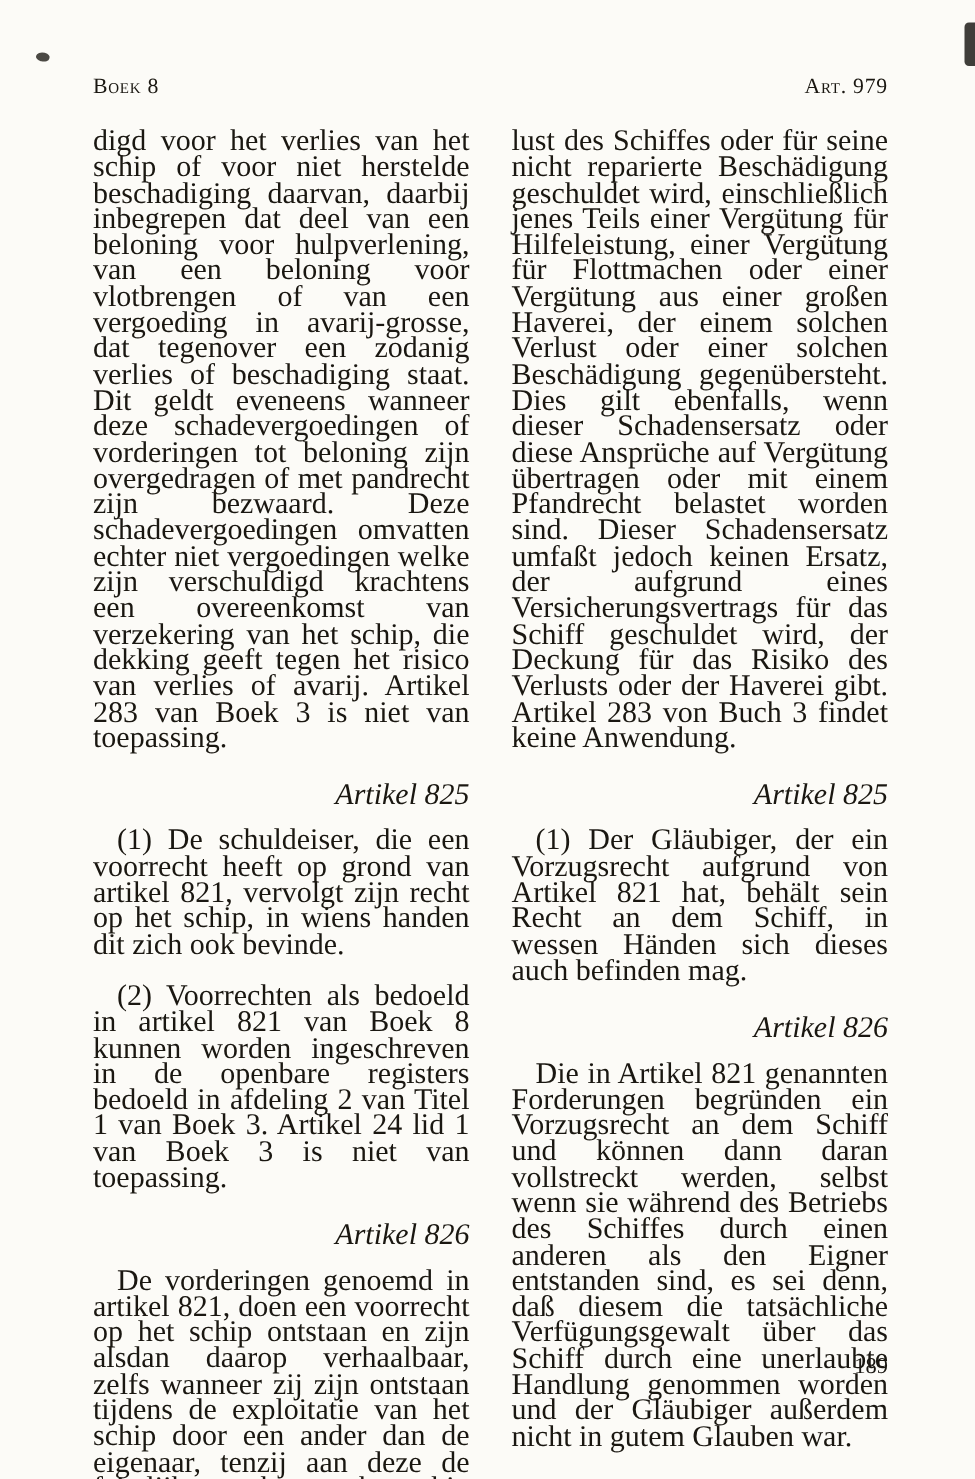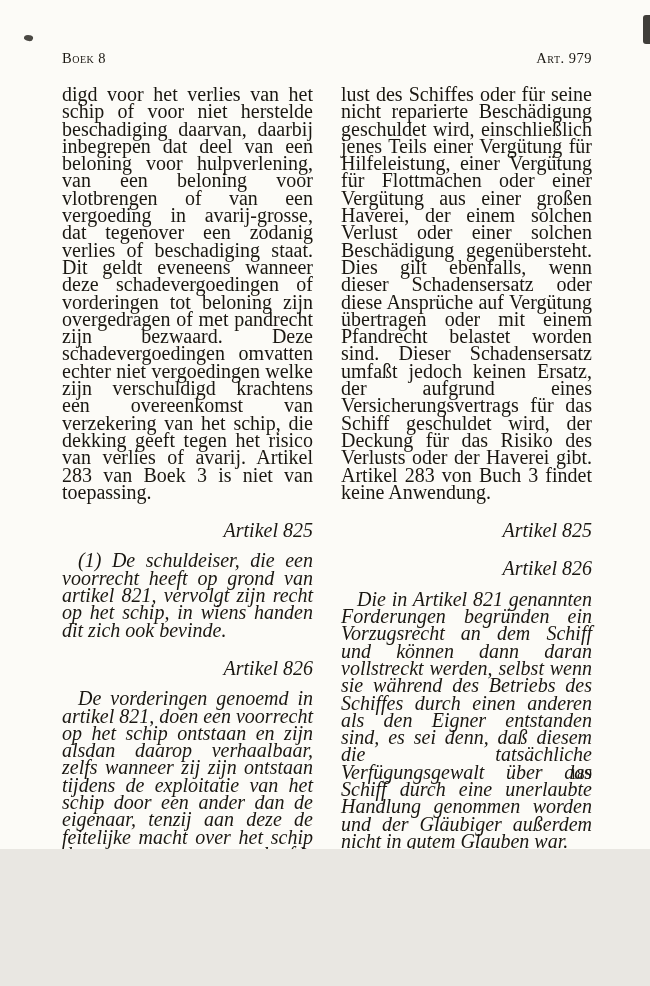--- a/index.html
+++ b/index.html
@@ -8,21 +8,21 @@
     background: #e9e7e2;
   }
   body {
     width: 650px;
     height: 986px;
     font-family: "Liberation Serif", serif;
   }
   .page {
     position: relative;
     width: 650px;
-    height: 849px;
+    height: 986px;
     background: #fcfbf7;
     color: #1a1711;
     overflow: hidden;
     box-sizing: border-box;
   }
   .page-inner {
     padding: 50px 58px 0 62px;
   }
   .running-head {
     display: flex;
@@ -48,21 +48,20 @@
     -webkit-hyphens: auto;
   }
   .column p {
     margin: 0 0 17px 0;
   }
   p.continuation {
     text-indent: 0;
   }
   p.indented {
     text-indent: 16px;
-    font-style: italic;
   }
   p.article-heading {
     font-style: italic;
     text-align: right;
     text-indent: 0;
     margin: 21px 0 13px 0;
   }
   .page-number {
     position: absolute;
     right: 58px;
@@ -106,27 +105,29 @@
       <span>Boek 8</span>
       <span>Art. 979</span>
     </div>
 
     <div class="columns">
 
       <div class="column" lang="nl">
         <p class="continuation">digd voor het verlies van het schip of voor niet herstelde beschadiging daarvan, daarbij inbegrepen dat deel van een beloning voor hulpverlening, van een beloning voor vlotbrengen of van een vergoeding in avarij-grosse, dat tegenover een zodanig verlies of beschadiging staat. Dit geldt eveneens wanneer deze schadevergoedingen of vorderingen tot beloning zijn overgedragen of met pandrecht zijn bezwaard. Deze schadevergoedingen omvatten echter niet vergoedingen welke zijn verschuldigd krachtens een overeenkomst van verzekering van het schip, die dekking geeft tegen het risico van verlies of avarij. Artikel 283 van Boek 3 is niet van toepassing.</p>
         <p class="article-heading">Artikel 825</p>
         <p class="indented">(1) De schuldeiser, die een voorrecht heeft op grond van artikel 821, vervolgt zijn recht op het schip, in wiens handen dit zich ook bevinde.</p>
+        <p class="indented">(2) Voorrechten als bedoeld in artikel 821 van Boek 8 kunnen worden ingeschreven in de openbare registers bedoeld in afdeling 2 van Titel 1 van Boek 3. Artikel 24 lid 1 van Boek 3 is niet van toepassing.</p>
         <p class="article-heading">Artikel 826</p>
         <p class="indented">De vorderingen genoemd in artikel 821, doen een voorrecht op het schip ontstaan en zijn alsdan daarop verhaalbaar, zelfs wanneer zij zijn ontstaan tijdens de exploitatie van het schip door een ander dan de eigenaar, tenzij aan deze de feitelijke macht over het schip door een ongeoorloofde handeling was ontnomen en bovendien de schuldeiser niet te goeder trouw was.</p>
       </div>
 
       <div class="column" lang="de">
         <p class="continuation">lust des Schiffes oder für seine nicht reparierte Beschädigung geschuldet wird, einschließlich jenes Teils einer Vergütung für Hilfeleistung, einer Vergütung für Flottmachen oder einer Vergütung aus einer großen Haverei, der einem solchen Verlust oder einer solchen Beschädigung gegenübersteht. Dies gilt ebenfalls, wenn dieser Schadensersatz oder diese Ansprüche auf Vergütung übertragen oder mit einem Pfandrecht belastet worden sind. Dieser Schadensersatz umfaßt jedoch keinen Ersatz, der aufgrund eines Versicherungsvertrags für das Schiff geschuldet wird, der Deckung für das Risiko des Verlusts oder der Haverei gibt. Artikel 283 von Buch 3 findet keine Anwendung.</p>
         <p class="article-heading">Artikel 825</p>
+        <p class="indented">(1) Der Gläubiger, der ein Vorzugsrecht aufgrund von Artikel 821 hat, behält sein Recht an dem Schiff, in wessen Händen sich dieses auch befinden mag.</p>
         <p class="article-heading">Artikel 826</p>
         <p class="indented">Die in Artikel 821 genannten Forderungen begründen ein Vorzugsrecht an dem Schiff und können dann daran vollstreckt werden, selbst wenn sie während des Betriebs des Schiffes durch einen anderen als den Eigner entstanden sind, es sei denn, daß diesem die tatsächliche Verfügungsgewalt über das Schiff durch eine unerlaubte Handlung genommen worden und der Gläubiger außerdem nicht in gutem Glauben war.</p>
       </div>
 
     </div>
 
   </div>
 
   <div class="page-number">189</div>
 

